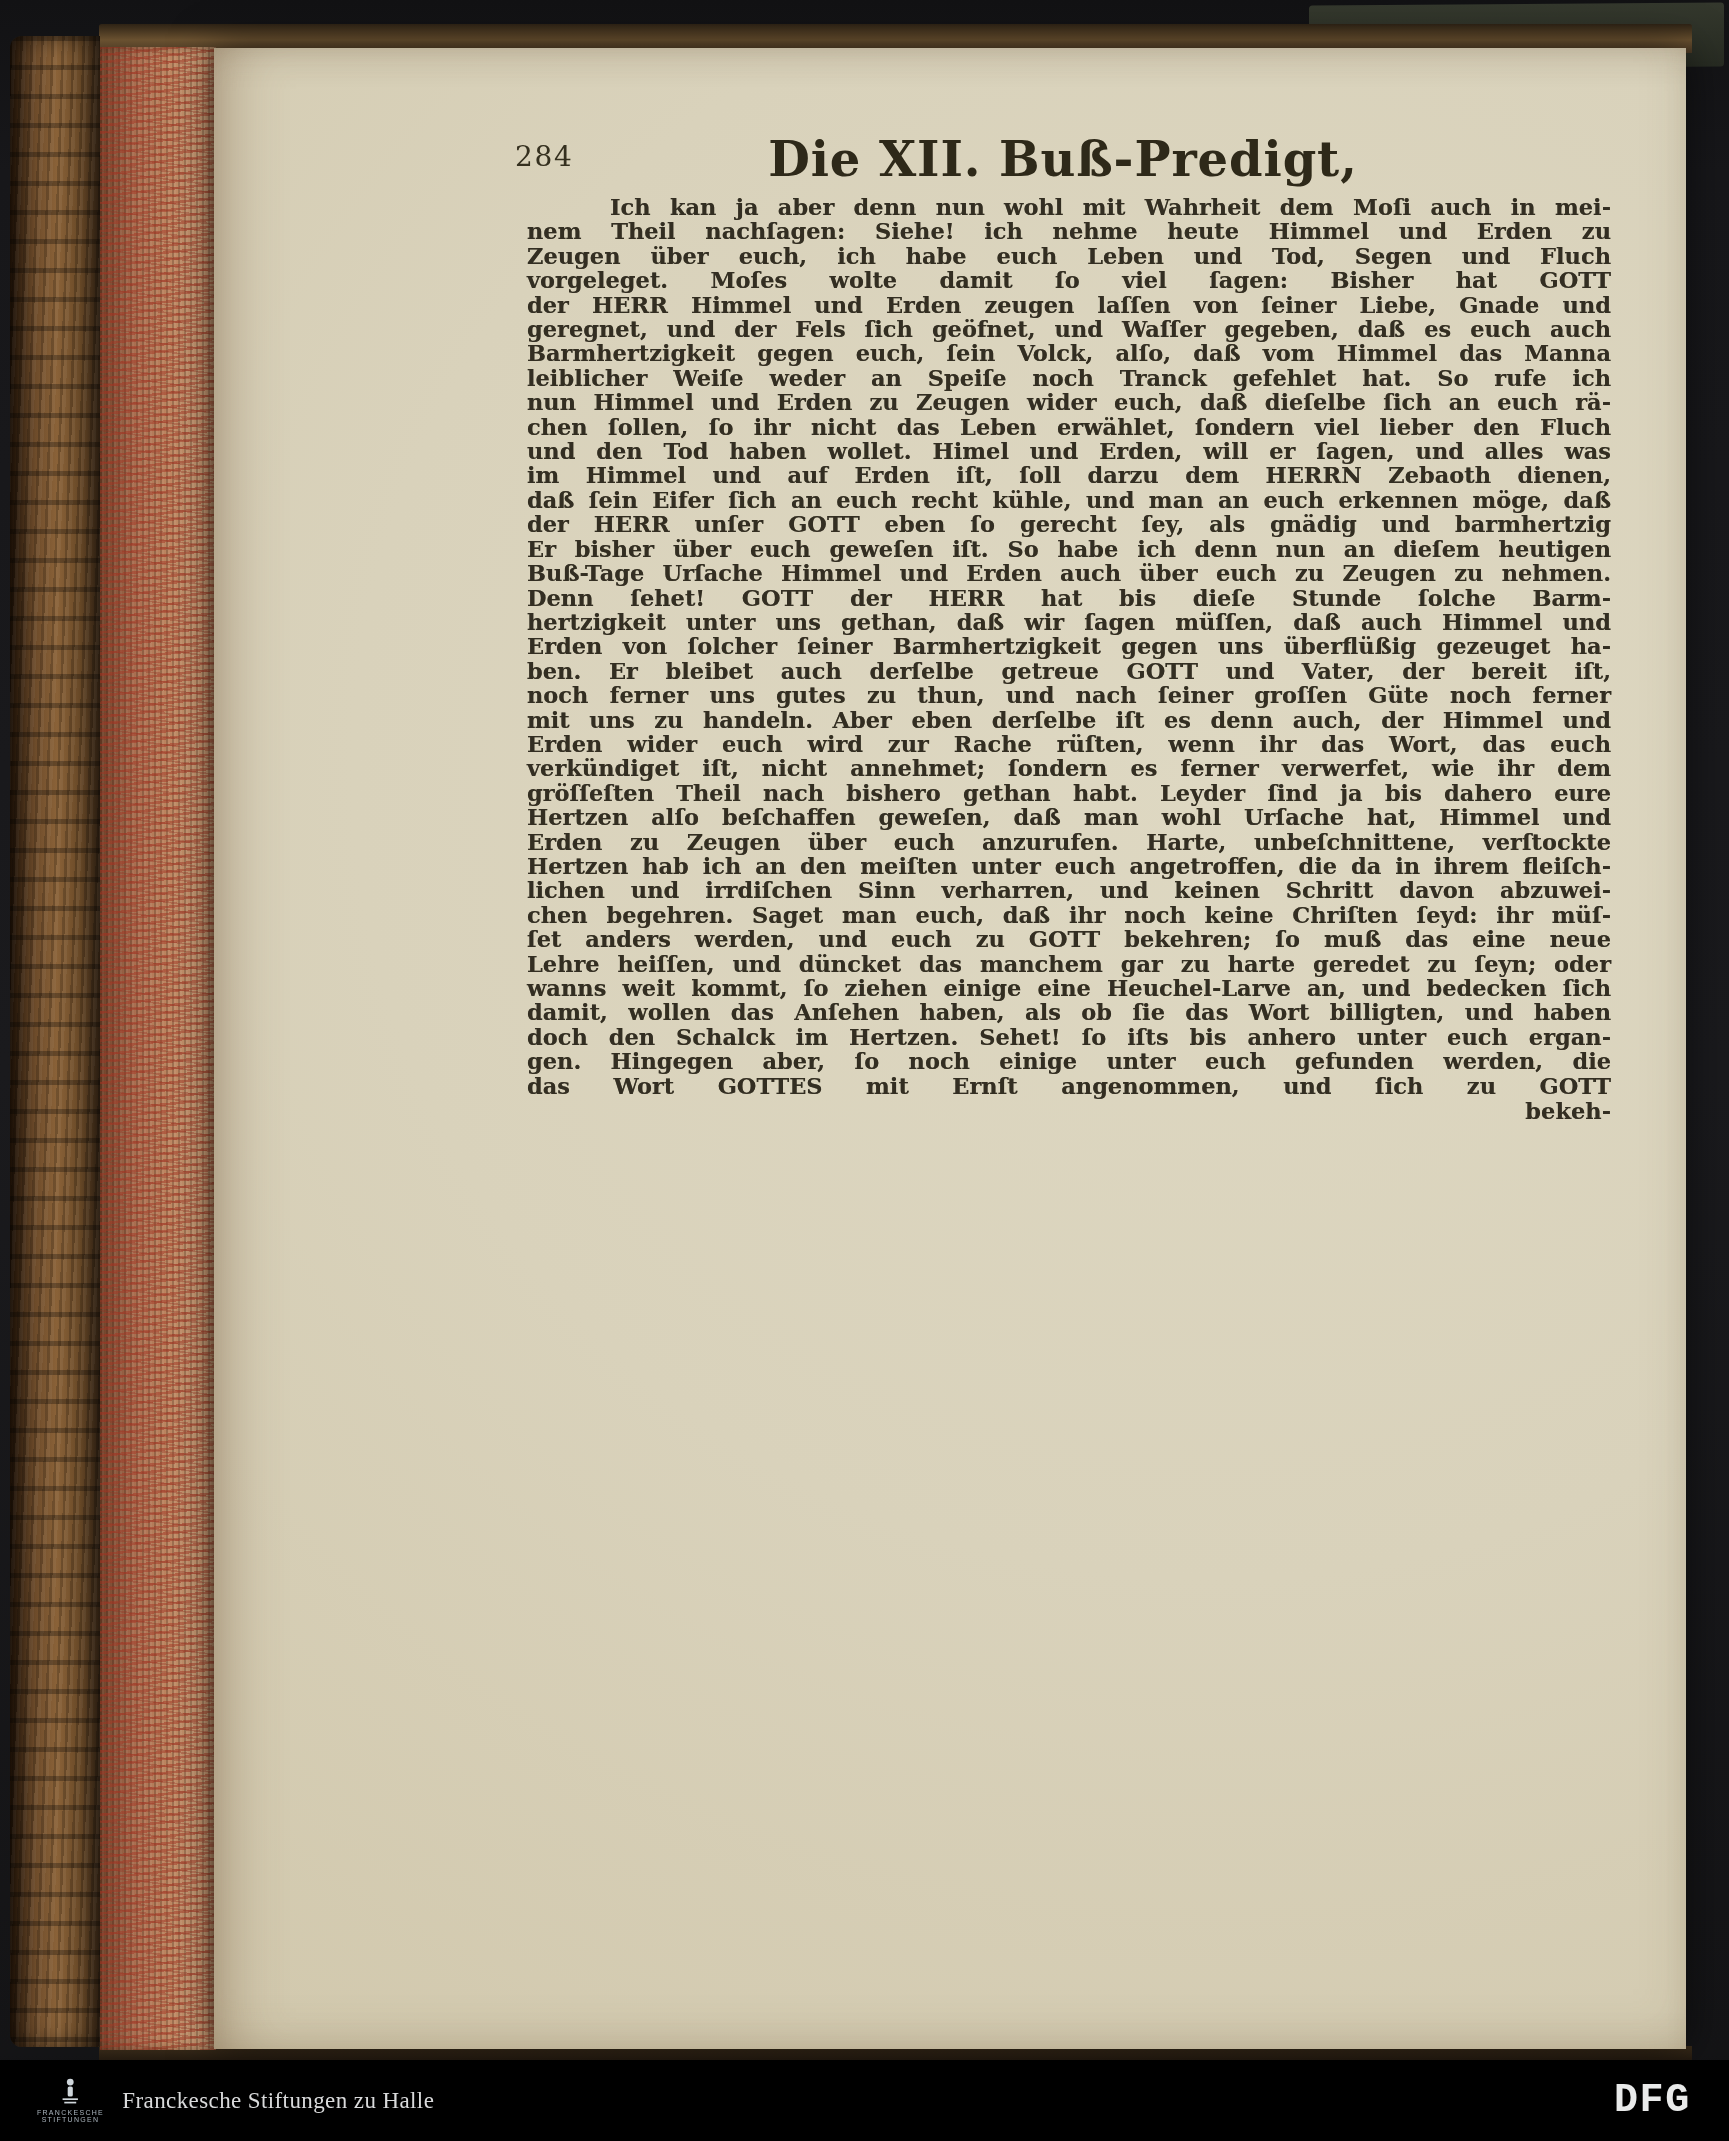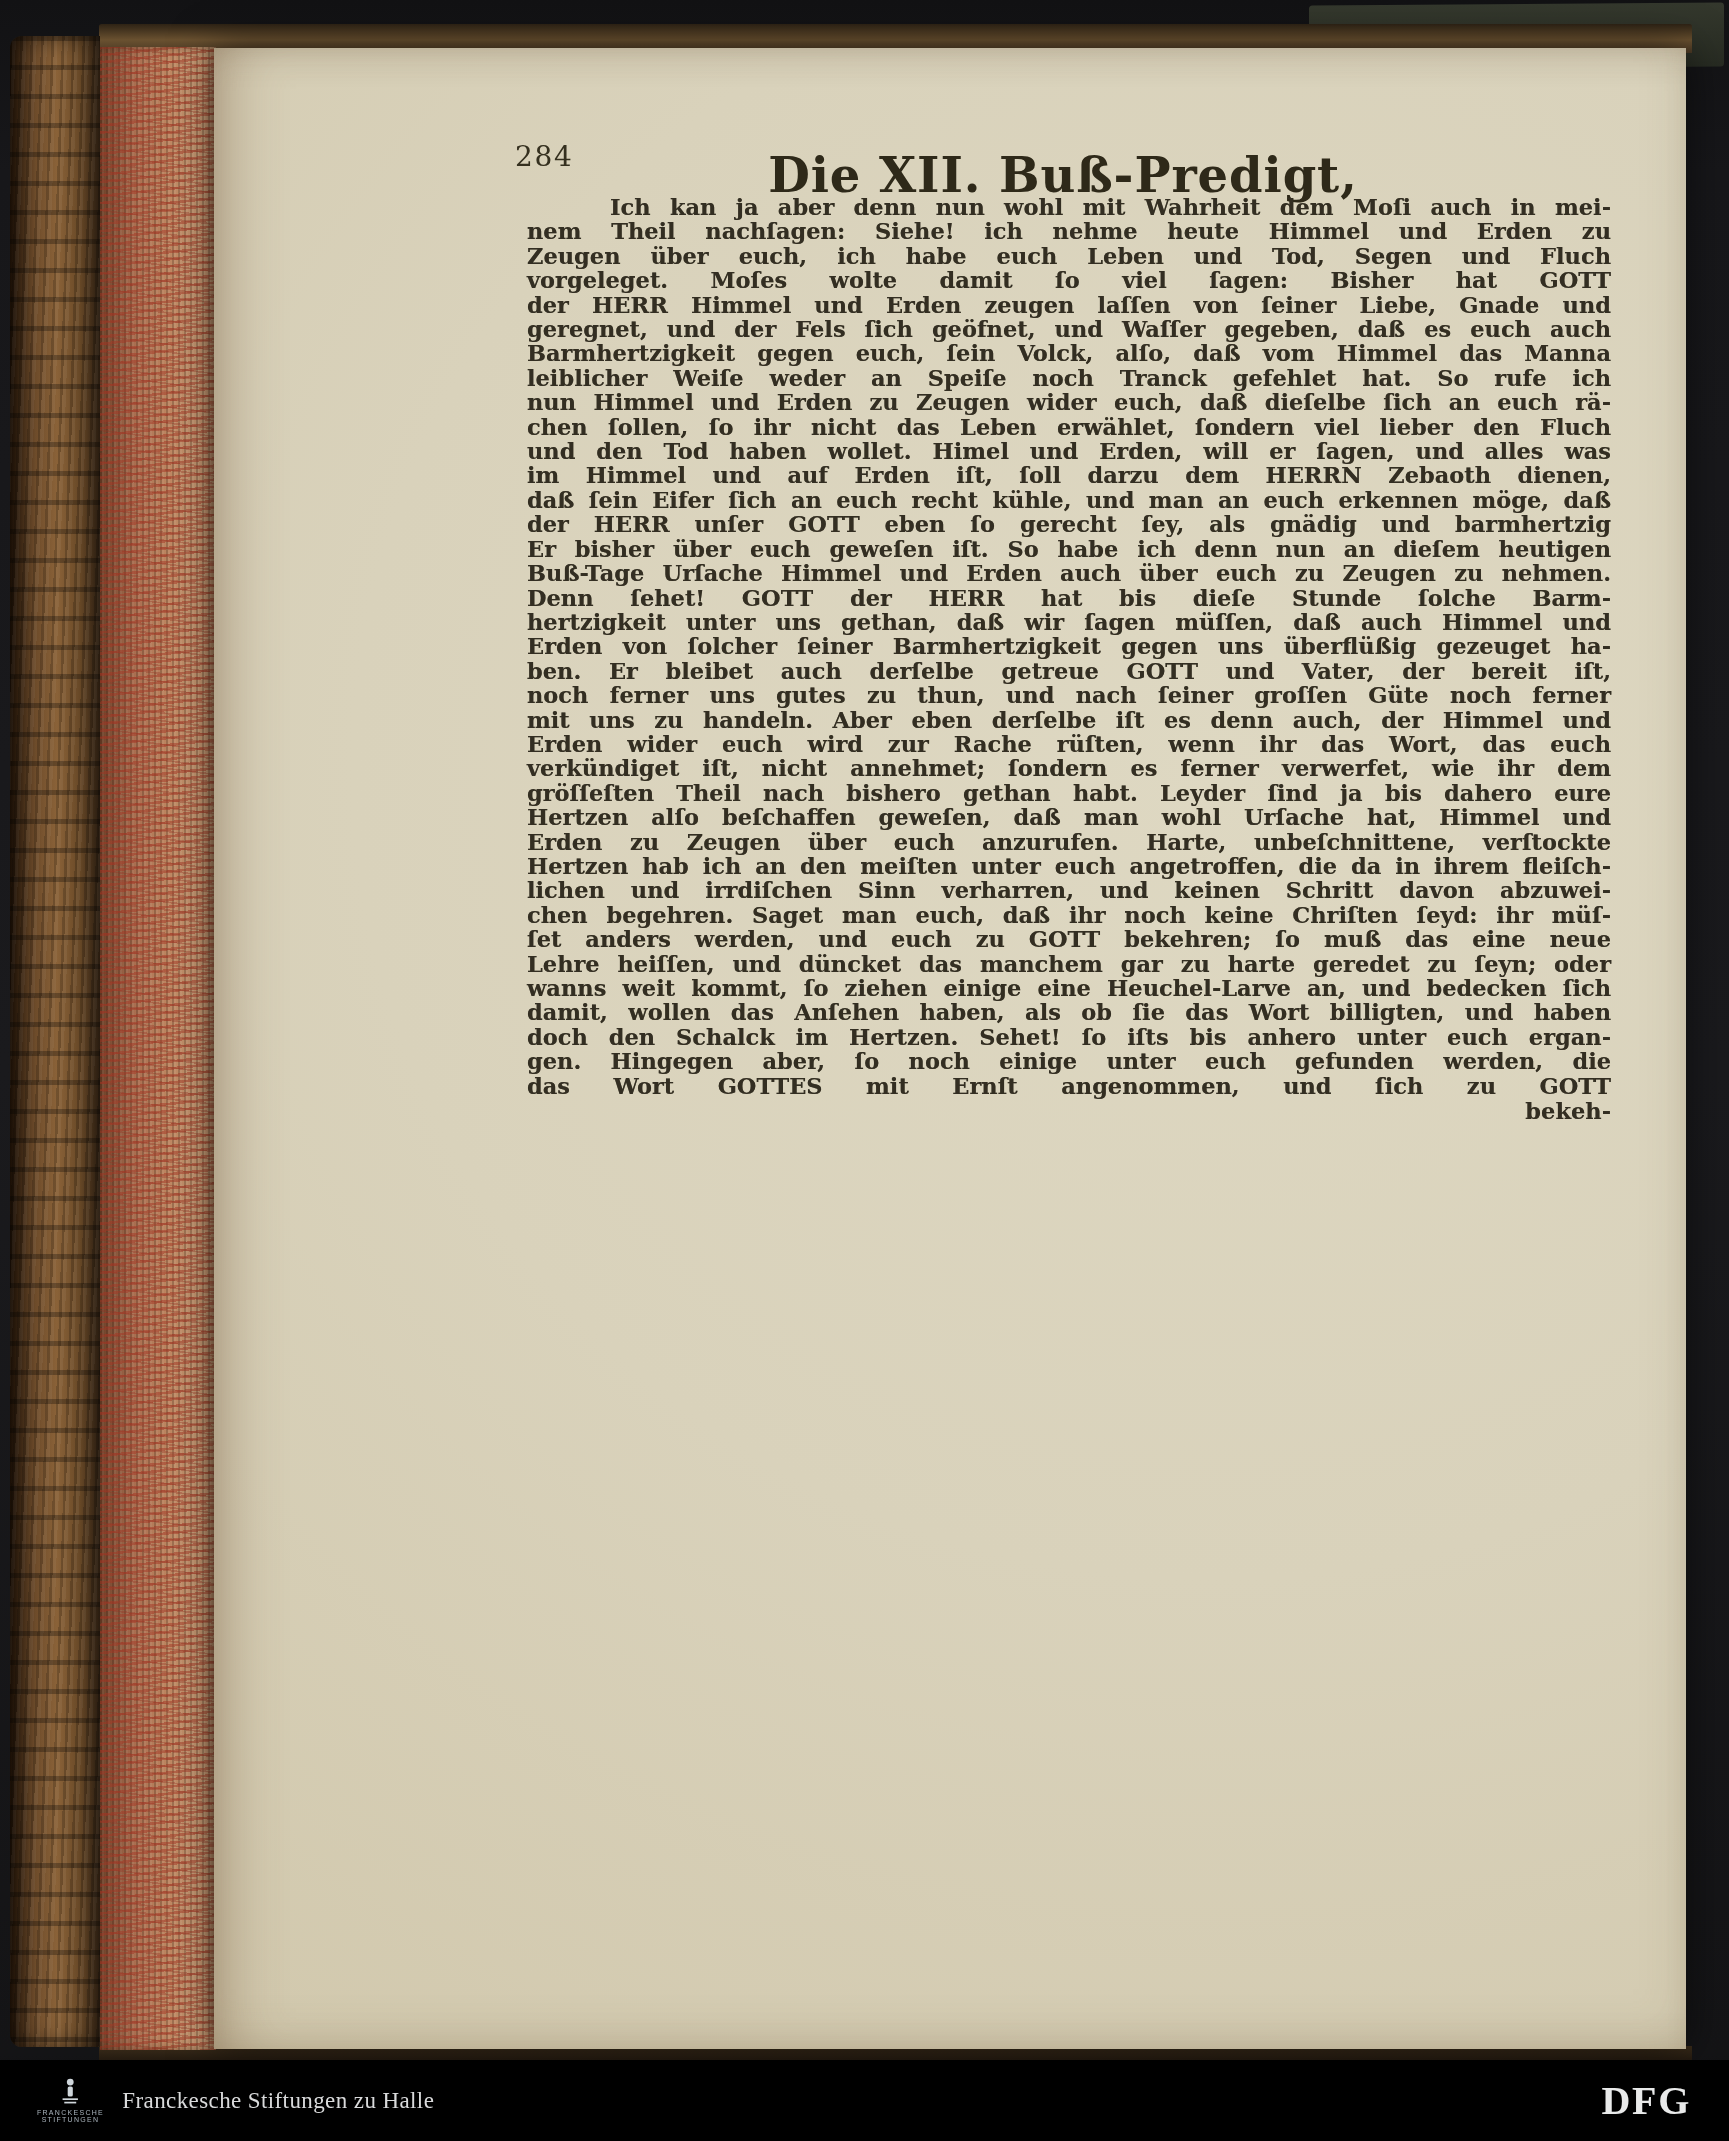--- a/index.html
+++ b/index.html
@@ -56,21 +56,21 @@
       0 0 40px rgba(0,0,0,.55);
     color:#312c21;
   }
   .page-header{
     position:absolute;left:301px;top:83px;width:1096px;height:55px;
   }
   .page-number{
     position:absolute;left:0;top:8.6px;font-size:28px;letter-spacing:1.7px;color:#35301f;
   }
   .running-title{
-    position:absolute;left:0;right:0;top:0;margin:16px;text-align:center;
+    position:absolute;left:0;right:0;top:0;margin:0;text-align:center;
     font-size:48px;font-weight:700;letter-spacing:0.9px;color:#2e2919;
   }
   .text-block{
     position:absolute;left:301px;top:147px;width:1096px;
   }
   .text-line{
     font-size:22.5px;font-weight:700;line-height:24.4px;
     text-align:justify;text-align-last:justify;
     white-space:normal;color:#332e22;
     text-shadow:0 0 0.4px rgba(50,45,30,.55);
@@ -91,21 +91,21 @@
   .emblem-wrap{display:flex;flex-direction:column;align-items:center;gap:2.6px;width:69px;}
   .emblem-icon{width:22.5px;height:29px;}
   .emblem-caption{
     font-family:"Liberation Sans", sans-serif;font-size:7px;letter-spacing:1.3px;
     color:#aab4bd;text-align:center;line-height:7.8px;
   }
   .institution-label{
     font-family:"Liberation Serif", serif;font-size:23px;color:#d9dadb;letter-spacing:0.4px;
   }
   .dfg-logo{
-    font-family:Liberation Serif, serif;font-size:40px;font-weight:700;
+    font-family:Liberation Mono, monospace;font-size:40px;font-weight:700;
     letter-spacing:1.7px;color:#e9eaea;
   }
 </style>
 </head>
 <body>
 
 <div class="scene">
 
   <div class="board-top-right"></div>
   <div class="book-top-edge"></div>

